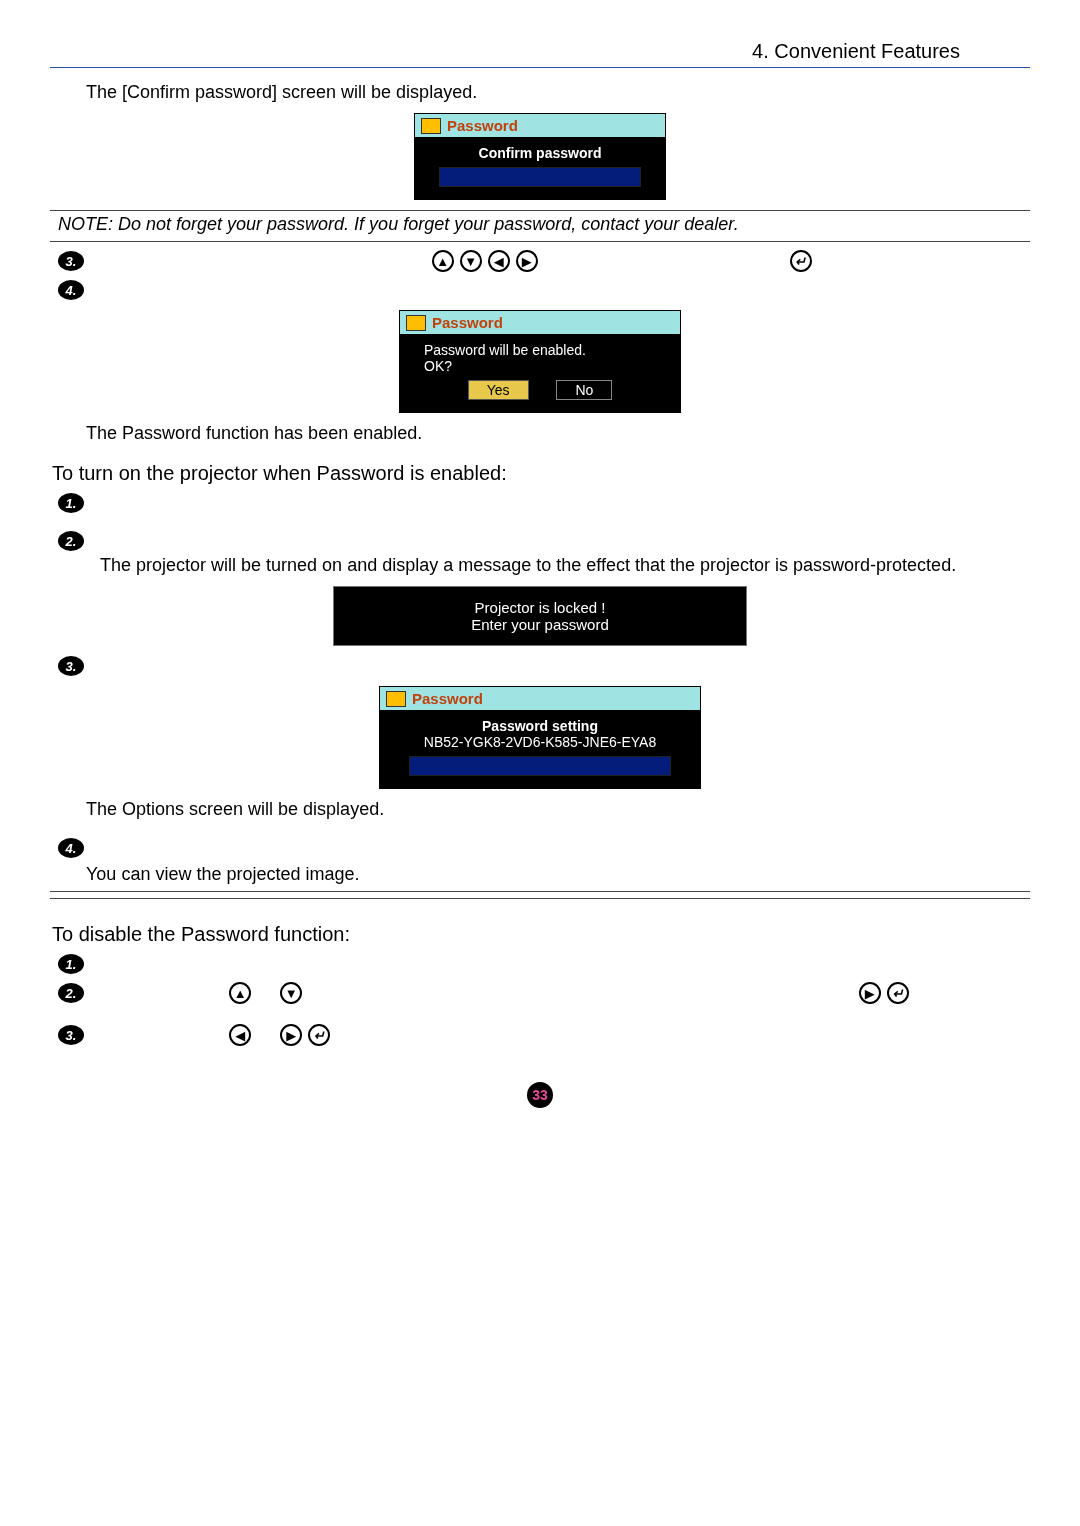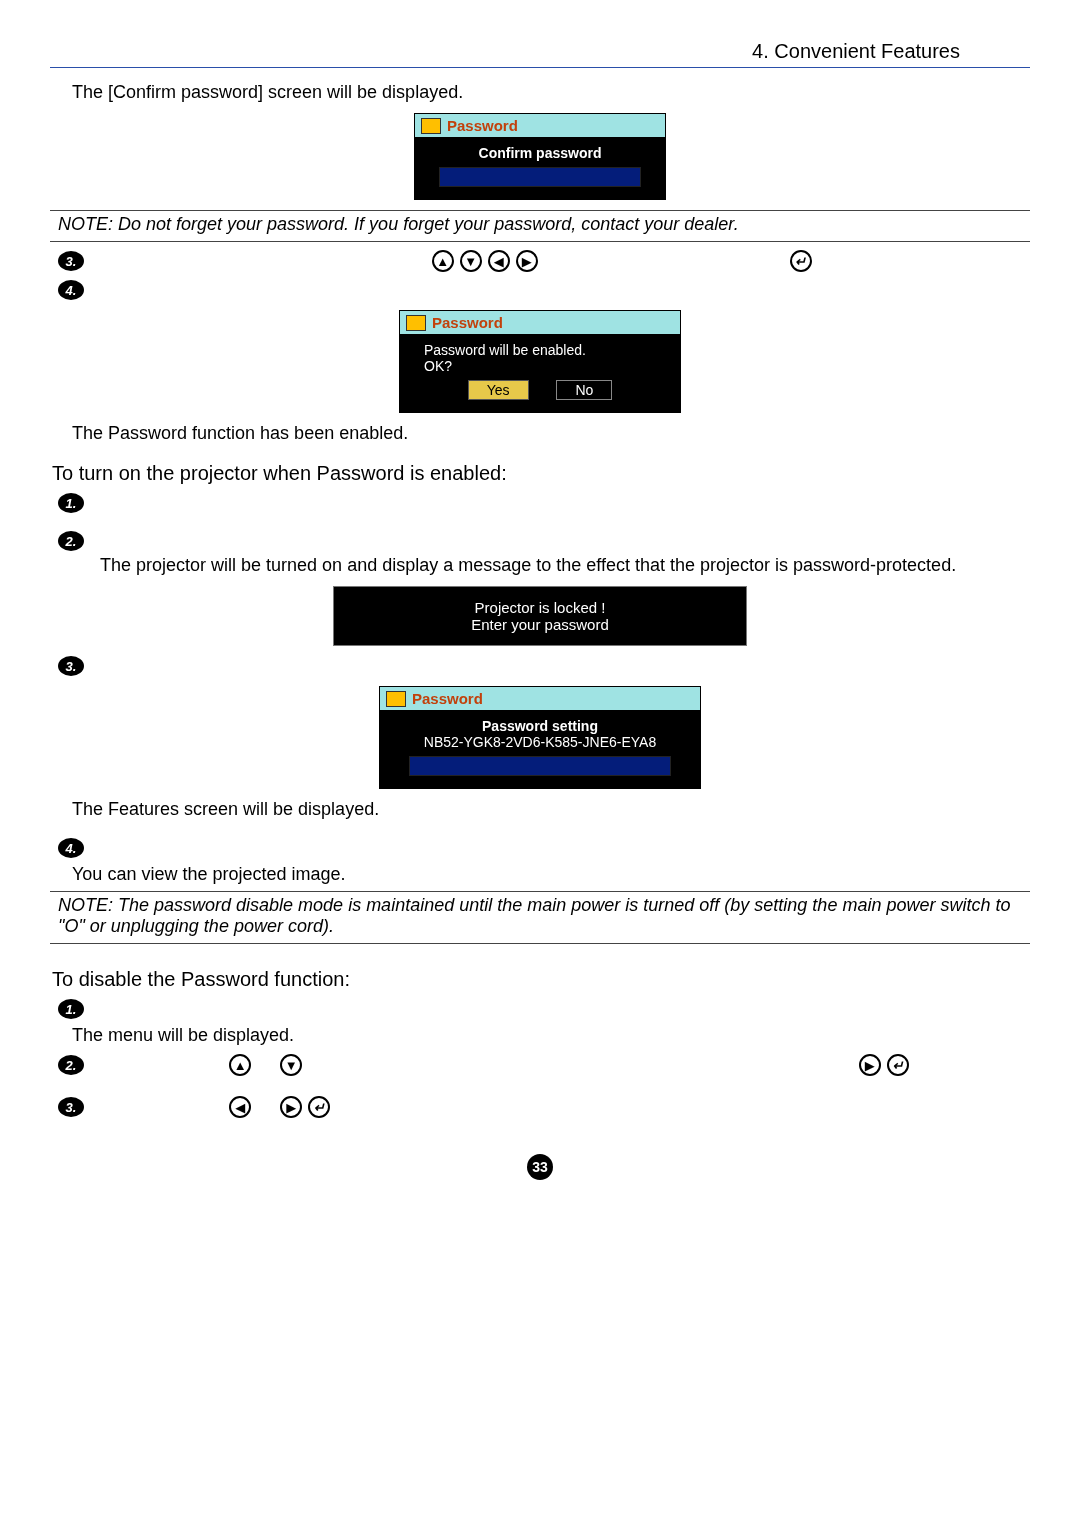--- a/index.html
+++ b/index.html
@@ -24,21 +24,21 @@
     border-top: 1px solid #2a4faa;
     margin: 4px 0 14px 0;
   }
   .hr-thin {
     border: none;
     border-top: 1px solid #444;
     margin: 6px 0 3px 0;
   }
   .body-text {
     font-size: 18px;
-    margin: 6px 0 6px 22px;
+    margin: 6px 0 6px 36px;
   }
   .body-text-indent {
     font-size: 18px;
     margin: 4px 0 4px 50px;
   }
   .note {
     font-style: italic;
     font-size: 18px;
     margin: 2px 0 4px 8px;
   }
@@ -146,21 +146,21 @@
   .dlg2-msg {
     color:#fff; font-size:15px; text-align:center;
   }
   .page-num {
     text-align: center;
     margin-top: 36px;
   }
   .page-num .circle {
     display: inline-flex;
     width: 26px; height: 26px;
-    background:#000; color:#ffffff;
+    background:#000; color:#ec4899;
     border-radius:50%;
     align-items:center; justify-content:center;
     font-size:14px; font-weight:bold;
   }
   .invisible-step { color:#fff; }
 </style>
 </head>
 <body>
 
 <div class="page">
@@ -254,39 +254,37 @@
           <span>Password</span>
         </div>
       <div class="dlg-body center">
         <div style="font-weight:bold">Password setting</div>
         <div>NB52-YGK8-2VD6-K585-JNE6-EYA8</div>
         <div class="dlg-field" style="width:260px"></div>
       </div>
     </div>
   </div>
 
-  <div class="body-text">The Features screen will be displayed.</div>
+  <div class="body-text">The Options screen will be displayed.</div>
 
   <div class="step-row" style="margin-top:18px">
     <span class="step-num">4.</span>
     <span class="step-text invisible-step">Enter your password in the Password screen and press the ENTER button.</span>
   </div>
   <div class="body-text">You can view the projected image.</div>
 
   <hr class="hr-thin">
-  <div class="note">NOTE: The password disable mode is maintained until the main power is turned off (by setting the main power switch to "O" or unplugging the power cord).</div>
   <hr class="hr-thin">
 
   <div class="section-heading" style="margin-top:24px">To disable the Password function:</div>
 
   <div class="step-row">
     <span class="step-num">1.</span>
     <span class="step-text invisible-step">Press the MENU button.</span>
   </div>
-  <div class="body-text">The menu will be displayed.</div>
 
   <div class="step-row">
     <span class="step-num">2.</span>
     <span class="step-text invisible-step">Use the SELECT</span>
     <span class="circle-icon">▲</span>
     <span class="step-text invisible-step">or</span>
     <span class="circle-icon">▼</span>
     <span class="step-num" style="width:20px;height:16px;font-size:10px;visibility:hidden"></span>
     <span class="step-text invisible-step">button to select "Projector Options" and then press the SELECT</span>
     <span class="circle-icon">▶</span>

